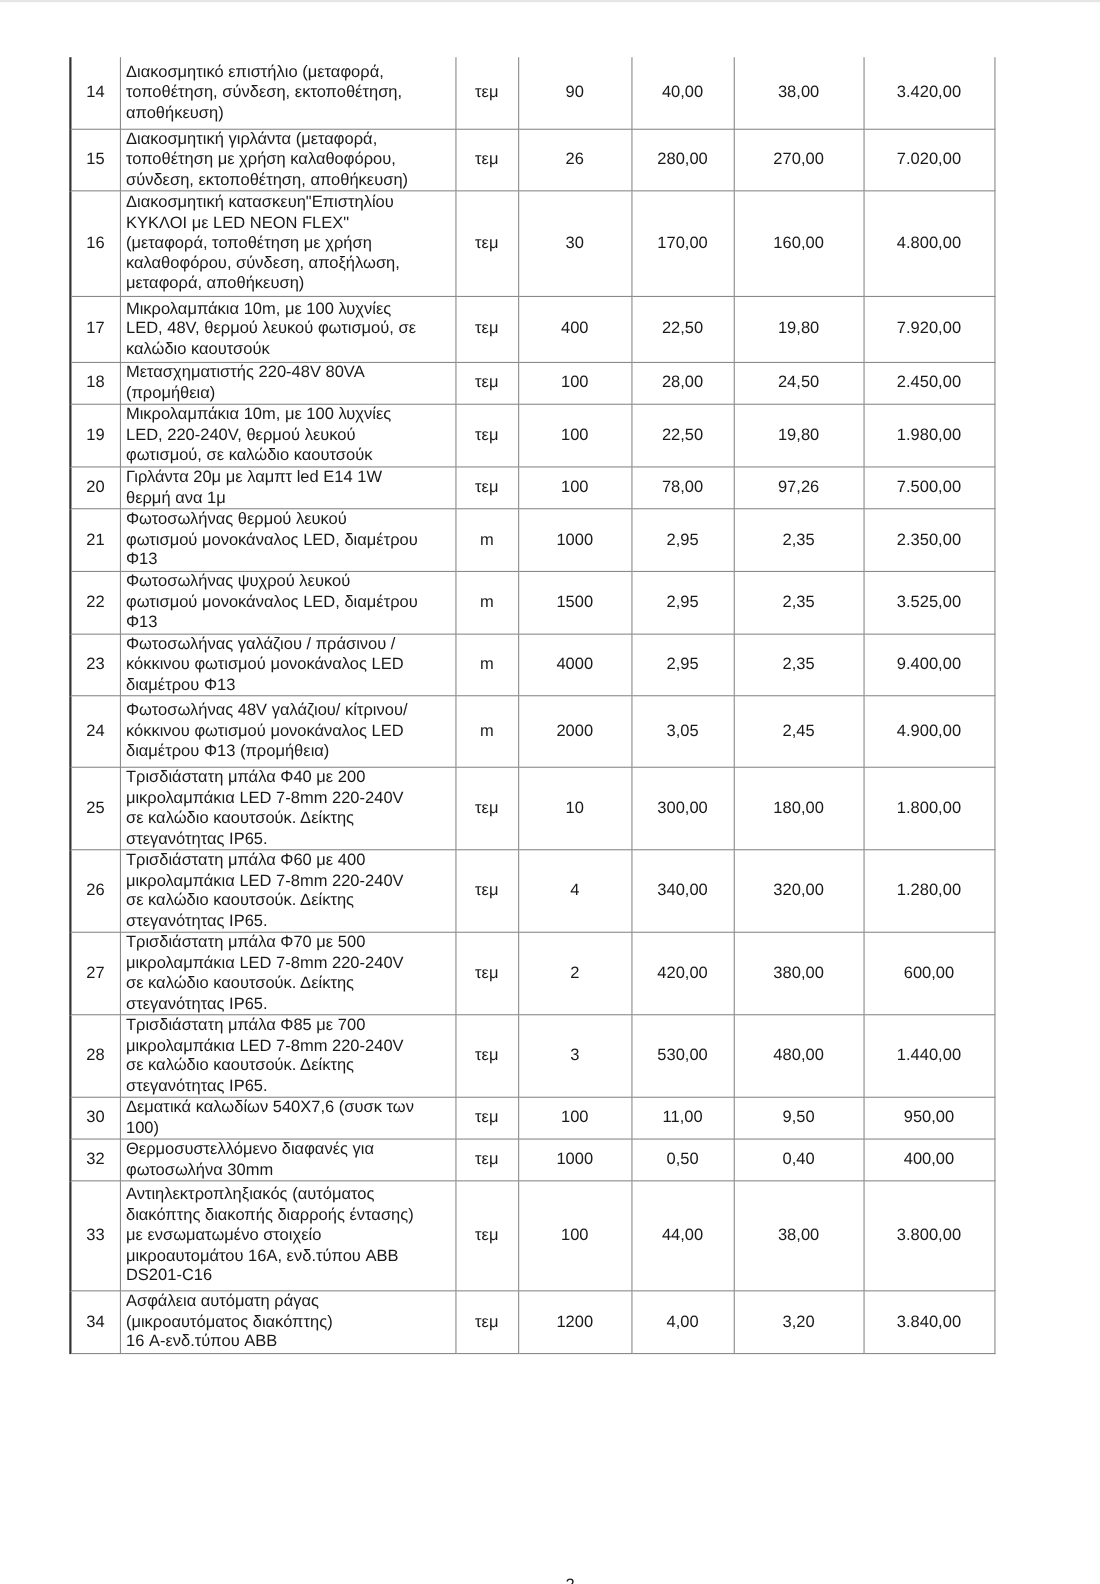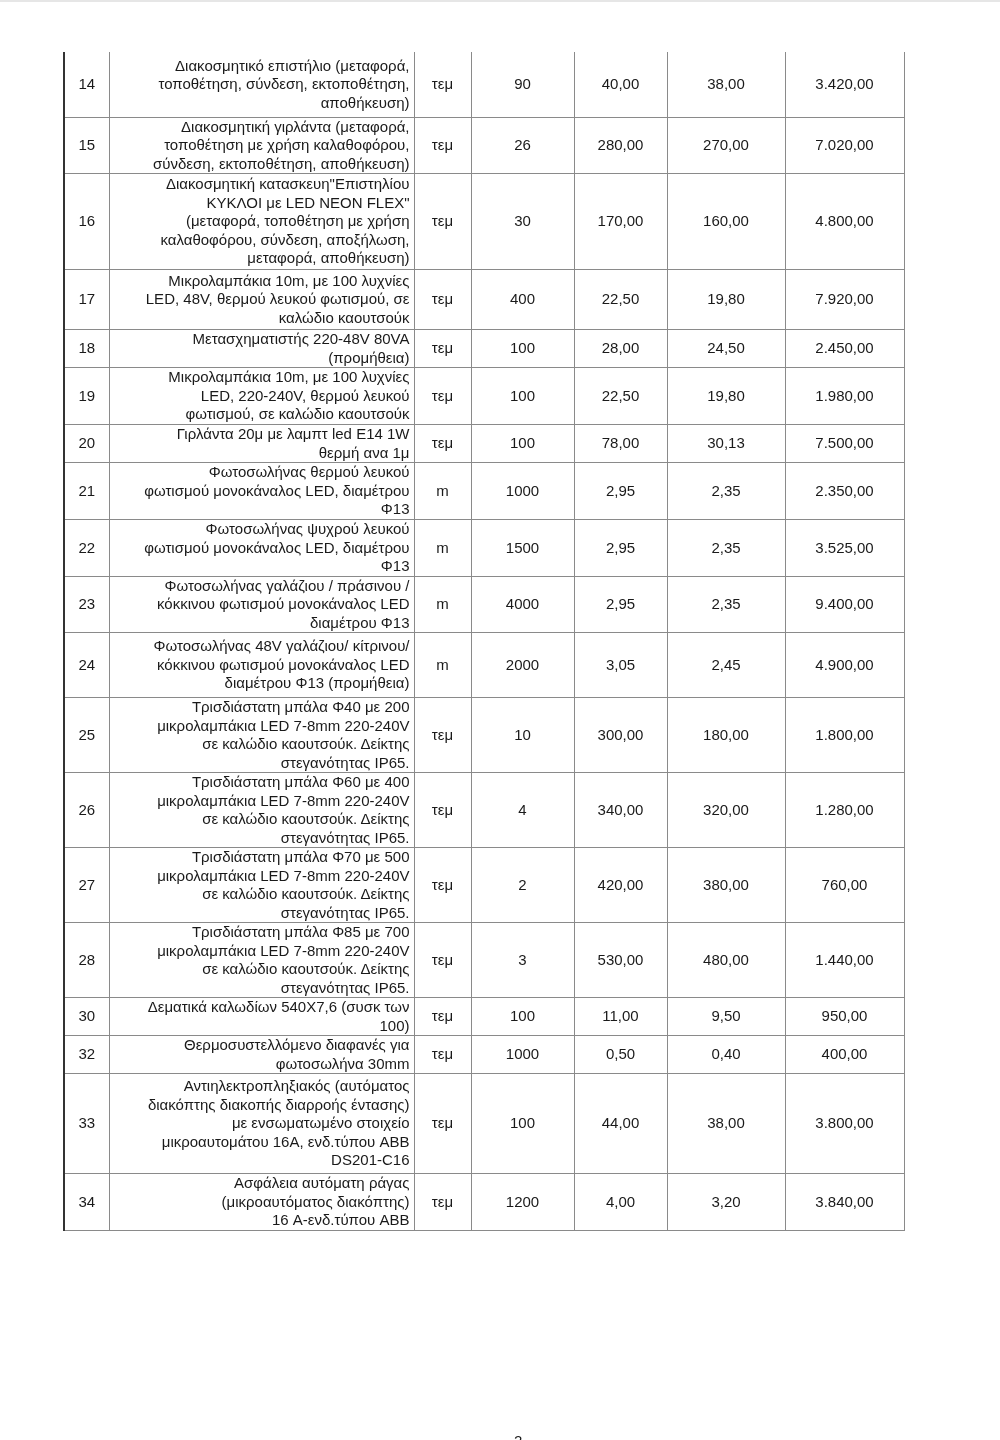--- a/index.html
+++ b/index.html
@@ -21,21 +21,21 @@
     }
     table.items td {
       border: 1px solid #8a8a8a;
       padding: 0 4px;
       vertical-align: middle;
       text-align: center;
       overflow: hidden;
     }
     table.items tr:first-child td { border-top: none; }
     table.items td.num { text-align: center; }
-    table.items td.desc { text-align: right; padding: 0 4px 0 5px; white-space: pre-line; }
+    table.items td.desc { text-align: left; padding: 0 4px 0 5px; white-space: pre-line; }
     table.items td:first-child { border-left: 2px solid #333; }
     .page-number {
       position: absolute; left: 514px; top: 1432px;
       font-size: 15px; color: #1a1a1a;
     }
   </style>
 </head>
 <body>
 
 <div class="topbar"></div>
@@ -118,21 +118,21 @@
         <td class="num">19,80</td>
         <td class="num">1.980,00</td>
       </tr>
       <tr style="height: 38px;">
         <td class="num">20</td>
         <td class="desc">Γιρλάντα 20μ με λαμπτ led E14 1W
 θερμή ανα 1μ</td>
         <td class="num">τεμ</td>
         <td class="num">100</td>
         <td class="num">78,00</td>
-        <td class="num">30,13</td>
+        <td class="num">97,26</td>
         <td class="num">7.500,00</td>
       </tr>
       <tr style="height: 57px;">
         <td class="num">21</td>
         <td class="desc">Φωτοσωλήνας θερμού λευκού
 φωτισμού μονοκάναλος LED, διαμέτρου
 Φ13</td>
         <td class="num">m</td>
         <td class="num">1000</td>
         <td class="num">2,95</td>
@@ -199,21 +199,21 @@
       <tr style="height: 74px;">
         <td class="num">27</td>
         <td class="desc">Τρισδιάστατη μπάλα Φ70 με 500
 μικρολαμπάκια LED   7-8mm 220-240V
 σε καλώδιο καουτσούκ. Δείκτης
 στεγανότητας IP65.</td>
         <td class="num">τεμ</td>
         <td class="num">2</td>
         <td class="num">420,00</td>
         <td class="num">380,00</td>
-        <td class="num">760,00</td>
+        <td class="num">600,00</td>
       </tr>
       <tr style="height: 75px;">
         <td class="num">28</td>
         <td class="desc">Τρισδιάστατη μπάλα Φ85 με 700
 μικρολαμπάκια LED   7-8mm 220-240V
 σε καλώδιο καουτσούκ. Δείκτης
 στεγανότητας IP65.</td>
         <td class="num">τεμ</td>
         <td class="num">3</td>
         <td class="num">530,00</td>

